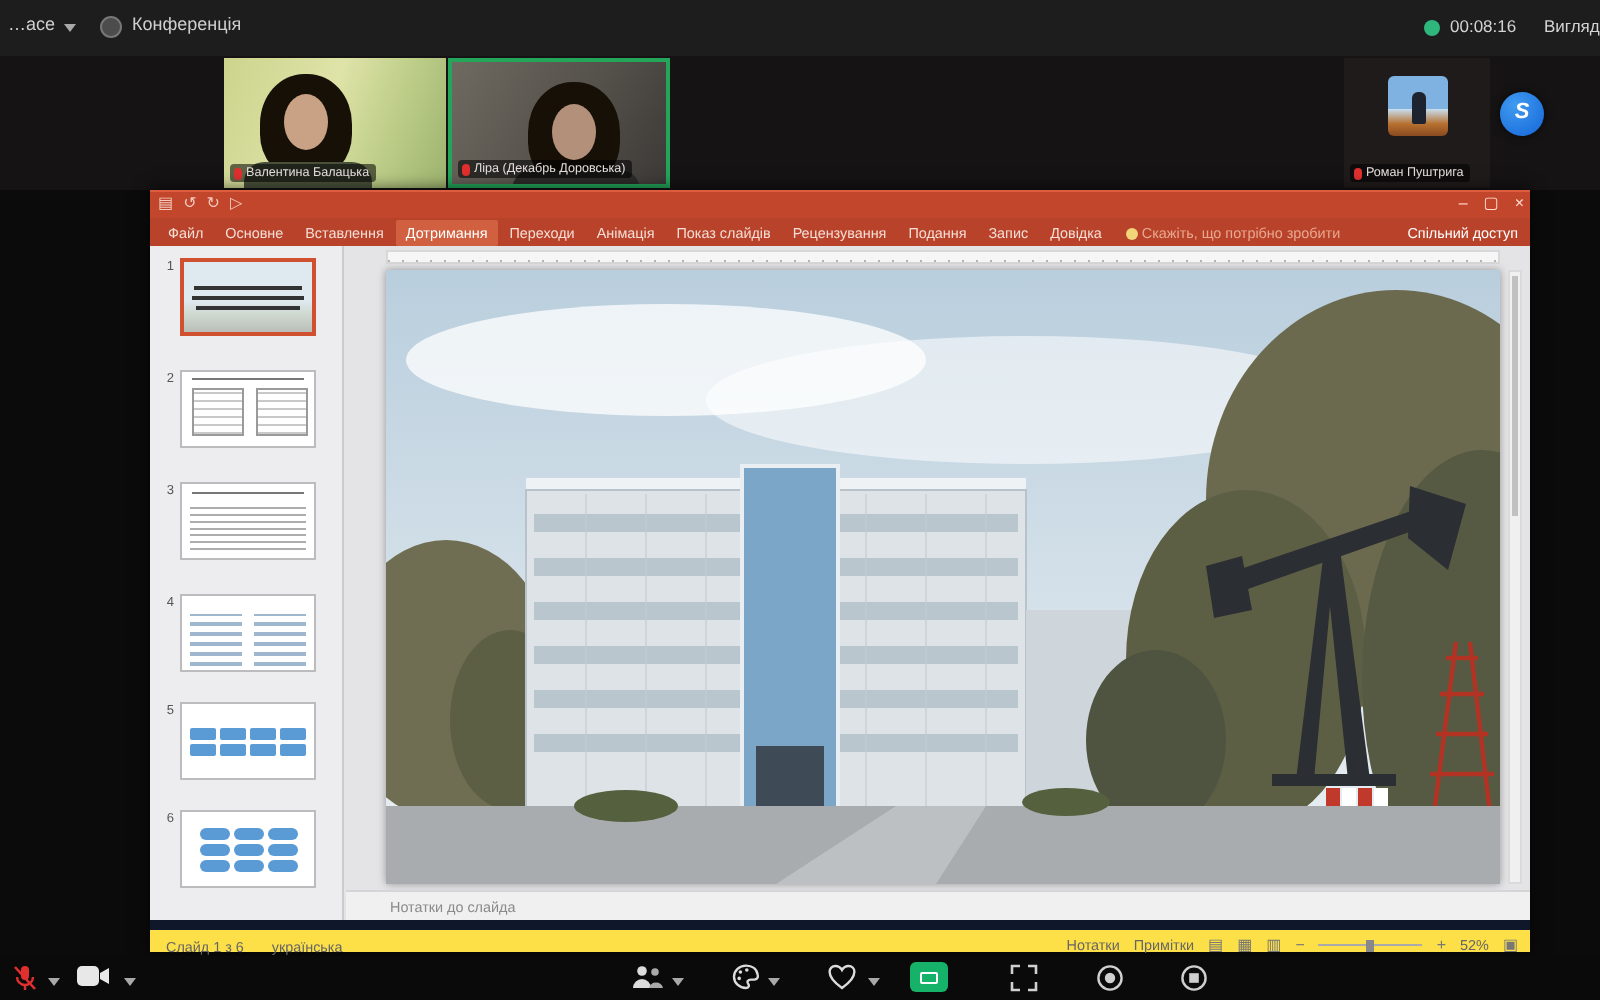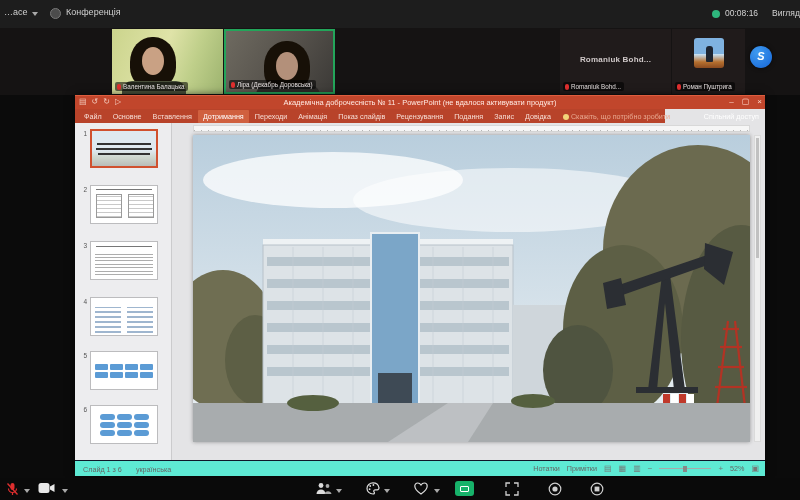--- a/index.html
+++ b/index.html
@@ -58,21 +58,21 @@
 
   
   #pp { left:75px; top:95px; width:690px; height:381px; background:#e4e4e6;
         box-shadow:0 0 8px rgba(0,0,0,.7); }
   #pp-titlebar { left:0; top:0; width:690px; height:14px; background:#c1462c;
                  border-top:1px solid #de5d3e; color:#fff; }
   #qat { position:absolute; left:4px; top:1px; display:flex; gap:5px; font-size:8px; color:#f3cabd; }
   #pp-title { position:absolute; left:0; right:0; top:2px; text-align:center; font-size:7.5px;
               color:#ffe9e2; white-space:nowrap; }
   #win-controls { position:absolute; right:3px; top:1px; display:flex; gap:8px; font-size:8px; color:#ffd9cd; }
-  #pp-tabs { left:0; top:14px; width:590px; height:14px; background:#b8432a; display:flex;
+  #pp-tabs { left:0; top:14px; width:690px; height:14px; background:#b8432a; display:flex;
              align-items:center; padding-left:4px; gap:1px; }
   .ptab { font-size:7.2px; color:#f6ddd5; padding:2px 5px; white-space:nowrap; }
   .ptab.active { background:#d0603f; color:#fff; border-radius:1px; }
   #tellme { font-size:7.2px; color:#eoa; color:#e8a890; margin-left:6px; white-space:nowrap; }
   #bulb { display:inline-block; width:6px; height:6px; border-radius:50%; background:#f2d479;
           margin-right:2px; vertical-align:middle; }
   #pp-share { position:absolute; right:6px; top:17px; font-size:7.2px; color:#fff; white-space:nowrap; }
 
   
   #workspace { left:0; top:28px; width:690px; height:337px; background:#e4e4e6; }
@@ -107,22 +107,22 @@
                  font-weight:bold; font-size:16.5px; line-height:1.28; color:#141414;
                  text-shadow:0 0 3px rgba(255,255,255,.55); }
   #v-scroll { position:absolute; right:4px; top:12px; width:7px; height:307px; background:#f0f0f0;
               border:1px solid #dadada; }
   #v-scroll .vthumb { position:absolute; left:1px; top:2px; width:3px; height:120px; background:#c1c1c1; }
 
   #notes-bar { position:absolute; left:98px; top:322px; width:592px; height:15px; background:#f0f0f1;
                border-top:1px solid #d5d5d7; font-size:7.2px; color:#8a8a8a; padding:3px 0 0 22px; }
 
   
-  #pp-status { left:0; top:365px; width:690px; height:16px; background:#5eead4;
-               border-top:1px solid #0f172a; font-size:7.2px; color:#666; }
+  #pp-status { left:0; top:365px; width:690px; height:16px; background:#fde047;
+               border-top:5px solid #0f172a; font-size:7.2px; color:#666; }
   #pp-status .sleft { position:absolute; left:8px; top:4px; display:flex; gap:14px; }
   #pp-status .sright { position:absolute; right:6px; top:3px; display:flex; gap:7px; align-items:center; }
   .viewic { font-size:8px; color:#777; }
   .zoomline { width:52px; height:1px; background:#aaa; position:relative; }
   .zoomline .knob { position:absolute; left:24px; top:-2.5px; width:4px; height:6px; background:#888; }
 
   
   #bottombar { left:0; top:478px; width:800px; height:22px; background:#0a0a0a; }
   .ctl { position:absolute; top:4px; display:flex; align-items:center; }
   .ctl svg { display:block; }
@@ -162,27 +162,20 @@
       <div class="body"></div>
       <div class="face"></div>
       <div class="chip">
         <span class="mic-red"></span>
         <span>Ліра (Декабрь Доровська)</span>
       </div>
     </div>
 
 
 
-    <div class="tile t5">
-      <div class="center-name">Romaniuk  Bohd...</div>
-      <div class="chip">
-        <span class="mic-red"></span>
-        <span>Romaniuk  Bohd...</span>
-      </div>
-    </div>
 
     <div class="tile t6">
       <div class="avatar">
           <div class="fig"></div>
         </div>
       <div class="chip">
         <span class="mic-red"></span>
         <span>Роман Пуштрига</span>
       </div>
     </div>
@@ -192,21 +185,20 @@
 
   <div id="pp" class="abs">
 
     <div id="pp-titlebar" class="abs">
       <div id="qat">
         <span>▤</span>
         <span>↺</span>
         <span>↻</span>
         <span>▷</span>
       </div>
-      <div id="pp-title">Академічна доброчесність № 11 - PowerPoint (не вдалося активувати продукт)</div>
       <div id="win-controls">
         <span>–</span>
         <span>▢</span>
         <span>×</span>
       </div>
     </div>
 
     <div id="pp-tabs" class="abs">
       <span class="ptab">Файл</span>
       <span class="ptab">Основне</span>
@@ -361,20 +353,23 @@
           </g>
           <ellipse cx="120" cy="268" rx="26" ry="8" fill="#55603f"></ellipse>
           <ellipse cx="340" cy="266" rx="22" ry="7" fill="#55603f"></ellipse>
         </svg>
       </div>
 
       <div id="v-scroll">
           <div class="vthumb"></div>
         </div>
 
+      <div id="notes-bar">
+        <span>Нотатки до слайда</span>
+      </div>
     </div>
 
     <div id="pp-status" class="abs">
       <div class="sleft">
         <span>Слайд 1 з 6</span>
         <span>українська</span>
       </div>
       <div class="sright">
         <span>Нотатки</span>
         <span>Примітки</span>

